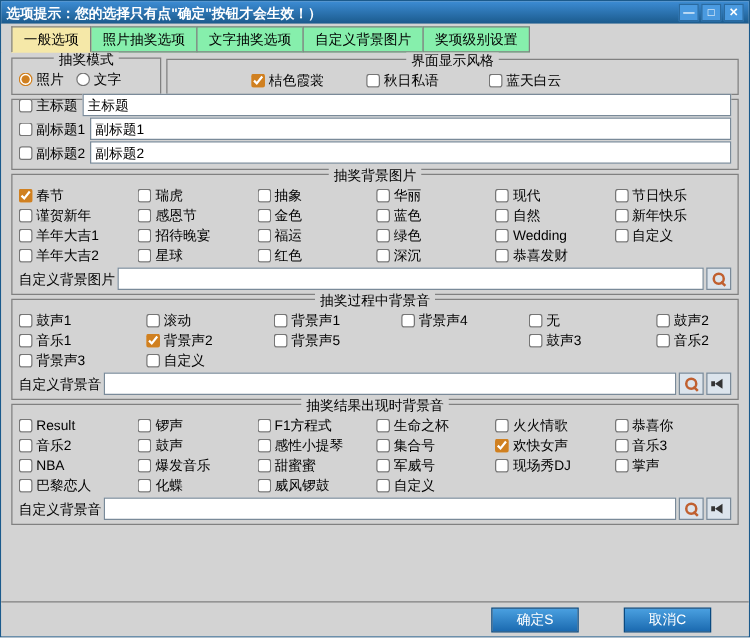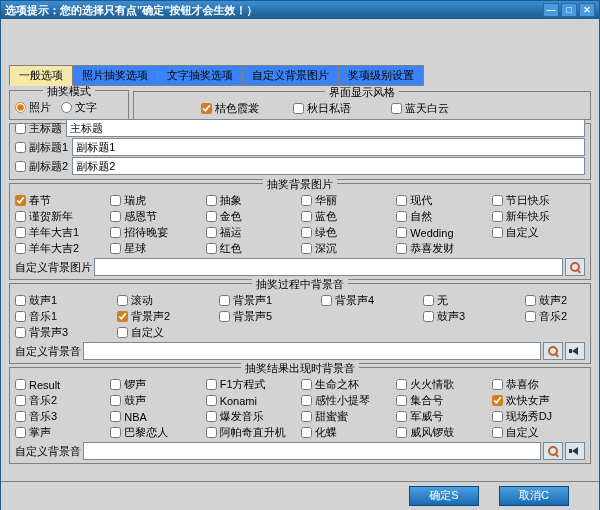--- a/index.html
+++ b/index.html
@@ -2,22 +2,22 @@
 <html><head>
 <meta charset="utf-8">
 <style>
 * { box-sizing: border-box; margin: 0; padding: 0; }
 body { font-family: "Microsoft YaHei", SimSun, sans-serif; font-size: 11px; background: #fff; }
 .window { width: 600px; height: 510px; border: 1px solid #1b5a8c; background: #d3d3d3; position: relative; }
 .titlebar { height: 18px; background: linear-gradient(#3c8cd4, #1b5a8c); color: #fff; display: flex; align-items: center; padding: 0 4px; font-size: 11px; font-weight: bold; }
 .titlebar .title { flex: 1; white-space: nowrap; overflow: hidden; }
 .titlebar .btns { display: flex; gap: 2px; }
 .titlebar .btn { width: 16px; height: 14px; background: #4a9ae0; border: 1px solid #2a6aa0; display: flex; align-items: center; justify-content: center; font-size: 9px; cursor: pointer; }
-.tabs { display: flex; padding: 2px 8px 0 8px; background: #d3d3d3; margin-top: 44px; }
-.tab { padding: 2px 9px; border: 1px solid #808080; background: #3b82f6; font-size: 11px; cursor: pointer; margin-right: -1px; }
+.tabs { display: flex; padding: 2px 8px 0 8px; background: #d3d3d3; }
+.tab { padding: 2px 9px; border: 1px solid #808080; background: #86efac; font-size: 11px; cursor: pointer; margin-right: -1px; }
 .tab.active { background: #f5e8a8; border-bottom: 1px solid #f5e8a8; position: relative; z-index: 1; }
 .content { padding: 4px 8px; background: #d3d3d3; height: calc(100% - 18px - 20px - 28px); overflow: hidden; font-size: 11px; }
 .groupbox { border: 1px solid #808080; margin-bottom: 3px; padding: 0 5px 3px 5px; position: relative; }
 .groupbox .legend { position: relative; top: -7px; background: #d3d3d3; padding: 0 4px; display: inline-block; left: 50%; transform: translateX(-50%); font-size: 11px; }
 .row { display: flex; align-items: center; gap: 2px; margin: 1px 0; }
 .grid { display: grid; grid-template-columns: repeat(6, 1fr); gap: 1px 2px; margin-top: -6px; }
 .grid5 { display: grid; grid-template-columns: 1fr 1fr 1fr 1fr 1fr 60px; gap: 1px 2px; margin-top: -6px; }
 .grid3 { display: grid; grid-template-columns: 60px 90px 1fr 1fr 1fr; margin-top: -6px; gap: 1px 2px; }
 .chk { display: flex; align-items: center; gap: 3px; white-space: nowrap; font-size: 11px; }
 .chk input { width: 11px; height: 11px; accent-color: #d08020; }
@@ -25,21 +25,21 @@
 .radio input { width: 11px; height: 11px; accent-color: #d08020; }
 .textinput { border: 1px solid #7a8a99; background: #fff; height: 18px; padding: 0 3px; font-size: 11px; }
 .lbl { white-space: nowrap; }
 .iconbtn { width: 20px; height: 18px; border: 1px solid #7a8a99; background: #dce4ec; display: flex; align-items: center; justify-content: center; cursor: pointer; }
 .mag { width: 10px; height: 10px; border: 2px solid #c06030; border-radius: 50%; position: relative; }
 .mag::after { content: ""; position: absolute; width: 5px; height: 2px; background: #c06030; transform: rotate(45deg); bottom: -2px; right: -3px; }
 .spk { width: 0; height: 0; border-top: 4px solid transparent; border-bottom: 4px solid transparent; border-right: 6px solid #333; position: relative; }
 .spk::before { content: ""; position: absolute; left: -3px; top: -2px; width: 3px; height: 4px; background: #333; }
 .pathrow { display: flex; align-items: center; gap: 2px; margin-top: 2px; justify-content: flex-end; }
 .pathrow .textinput { flex: 1; }
-.footer { position: absolute; bottom: 0; left: 0; right: 0; height: 28px; background: #d3d3d3; border-top: 1px solid #808080; display: flex; justify-content: flex-end; align-items: center; padding-right: 30px; gap: 20px; }
+.footer { position: absolute; bottom: 0; left: 0; right: 0; height: 28px; background: #d3d3d3; border-top: 1px solid #808080; display: flex; justify-content: flex-end; align-items: center; padding-right: 30px; gap: 36px; }
 .footer .fbtn { width: 70px; height: 20px; background: linear-gradient(#4aa0e0, #1b6ab0); color: #fff; border: 1px solid #0a4a80; font-size: 11px; cursor: pointer; display: flex; align-items: center; justify-content: center; }
 .titlerow { display: flex; align-items: center; gap: 4px; margin: 1px 0; }
 .titlerow .textinput { flex: 1; }
 </style>
 </head>
 <body>
 
 <div class="window">
   <div class="titlebar">
     <span class="title">选项提示：您的选择只有点"确定"按钮才会生效！）</span>
@@ -324,24 +324,20 @@
           <label class="chk">
             <input type="checkbox" style="">
             <span>音乐2</span>
           </label>
           <label class="chk">
             <input type="checkbox" style="">
             <span>鼓声</span>
           </label>
           <label class="chk">
             <input type="checkbox" style="">
-            <span>Konami</span>
-          </label>
-          <label class="chk">
-            <input type="checkbox" style="">
             <span>感性小提琴</span>
           </label>
           <label class="chk">
             <input type="checkbox" style="">
             <span>集合号</span>
           </label>
           <label class="chk">
             <input type="checkbox" checked="" style="">
             <span>欢快女声</span>
           </label>
@@ -369,24 +365,20 @@
             <input type="checkbox" style="">
             <span>现场秀DJ</span>
           </label>
           <label class="chk">
             <input type="checkbox" style="">
             <span>掌声</span>
           </label>
           <label class="chk">
             <input type="checkbox" style="">
             <span>巴黎恋人</span>
-          </label>
-          <label class="chk">
-            <input type="checkbox" style="">
-            <span>阿帕奇直升机</span>
           </label>
           <label class="chk">
             <input type="checkbox" style="">
             <span>化蝶</span>
           </label>
           <label class="chk">
             <input type="checkbox" style="">
             <span>威风锣鼓</span>
           </label>
           <label class="chk">

